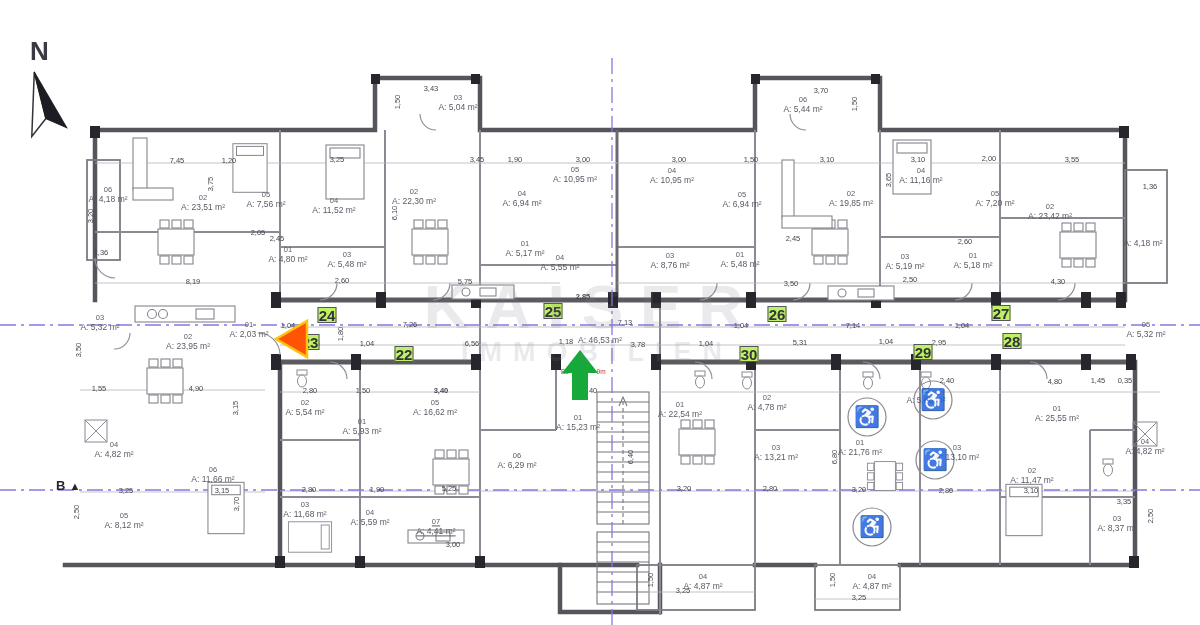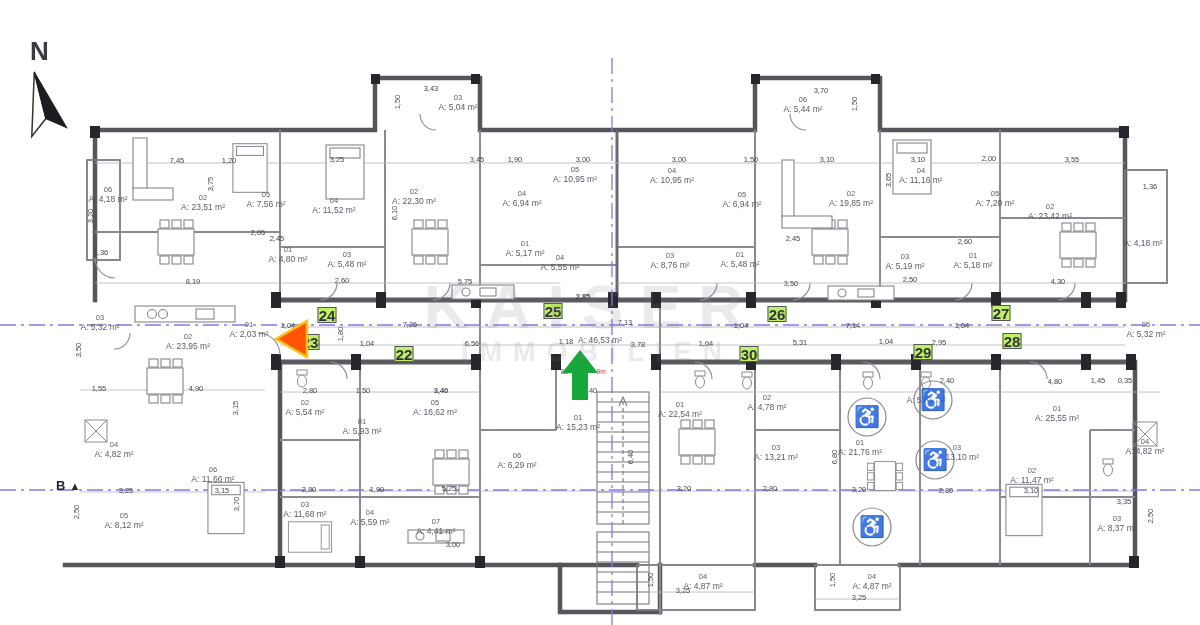--- a/index.html
+++ b/index.html
@@ -404,21 +404,21 @@
         <div class="ra">A: 16,62 m²</div>
       </div>
       <div class="room" style="left: 305px; top: 510px;">
         <div class="ru">03</div>
         <div class="ra">A: 11,68 m²</div>
       </div>
       <div class="room" style="left: 370px; top: 518px;">
         <div class="ru">04</div>
         <div class="ra">A: 5,59 m²</div>
       </div>
-      <div class="room" style="left: 436px; top: 527px;">
+      <div class="room" style="left: 436px; top: 527px; text-decoration: underline;">
         <div class="ru">07</div>
         <div class="ra">A: 4,41 m²</div>
       </div>
       <div class="room" style="left: 517px; top: 461px;">
         <div class="ru">06</div>
         <div class="ra">A: 6,29 m²</div>
       </div>
       <div class="room" style="left: 578px; top: 423px;">
         <div class="ru">01</div>
         <div class="ra">A: 15,23 m²</div>

